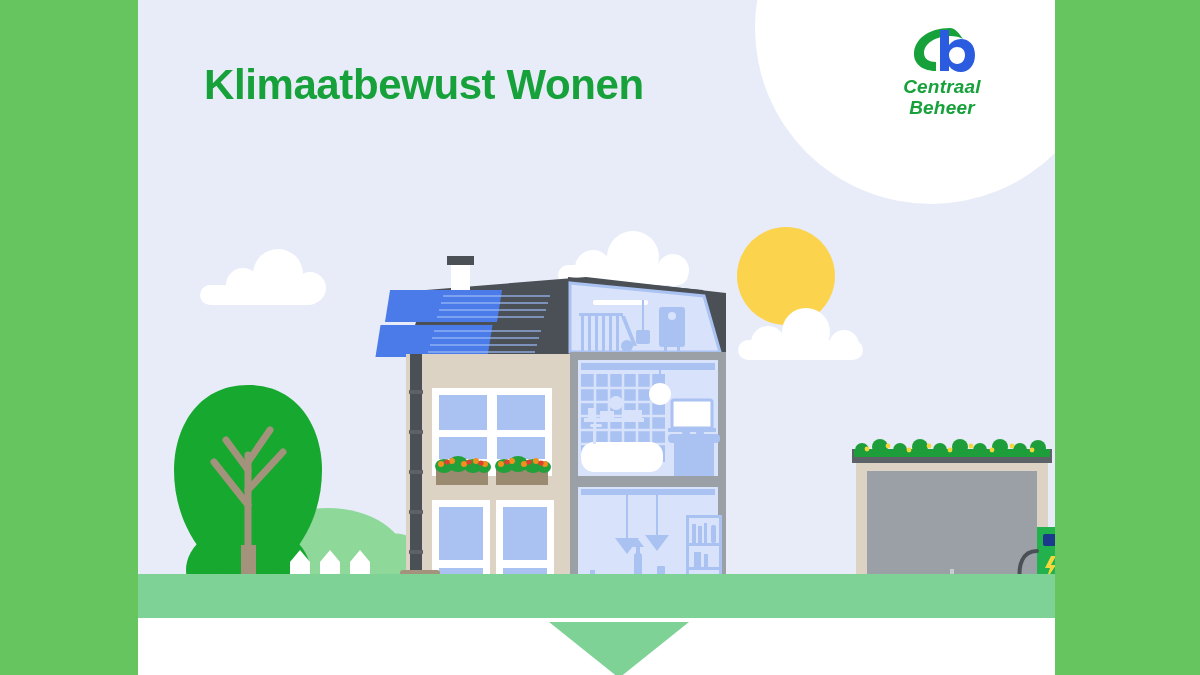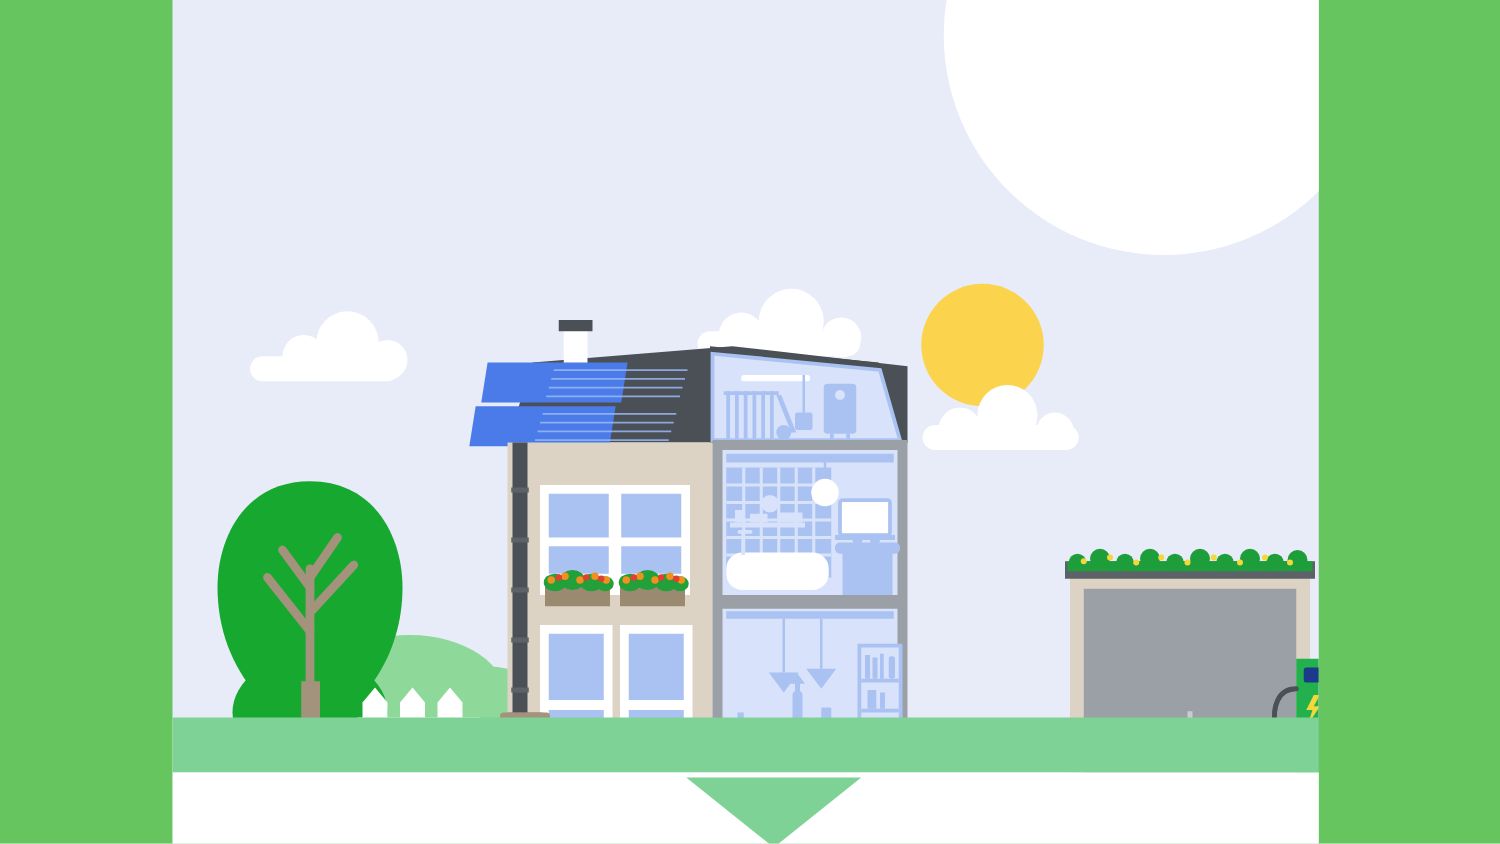--- a/index.html
+++ b/index.html
@@ -421,18 +421,29 @@
         <path d="M929 548 C 938 548 944 552 946 557" stroke="#4A5056" stroke-width="4" fill="none" stroke-linecap="round"></path>
       </g>
     </svg>
 
     <div class="ground"></div>
     <div class="white-foot">
       <div class="chevron"></div>
     </div>
 
     <div class="logo-circle"></div>
+    <div class="logo-wrap">
+      <svg class="logo-mark" viewBox="0 0 72 50">
+        <path d="M44 4 C 22 4 8 16 8 30 C 8 41 18 47 30 47 L 30 38 C 23 38 18 35 18 29 C 18 20 29 12 44 12 C 49 12 54 13 57 15 C 52 8 49 4 44 4 Z" fill="#17A13A"></path>
+        <path d="M34 6 L 34 47 L 43 47 L 43 42 C 46 46 50 48 55 48 C 63 48 69 41 69 31 C 69 21 63 15 55 15 C 50 15 46 17 43 21 L 43 6 Z M 51 23 C 56 23 59 26 59 31 C 59 36 56 40 51 40 C 47 40 43 36 43 31 C 43 26 47 23 51 23 Z" fill="#2B5CE0"></path>
+      </svg>
+      <div class="logo-text">
+        <div>Centraal</div>
+        <div>Beheer</div>
+      </div>
+    </div>
 
     <div class="headings">
+      <div class="title">Klimaatbewust Wonen</div>
     </div>
 
   </div>
 </div>
 
 </body></html>

